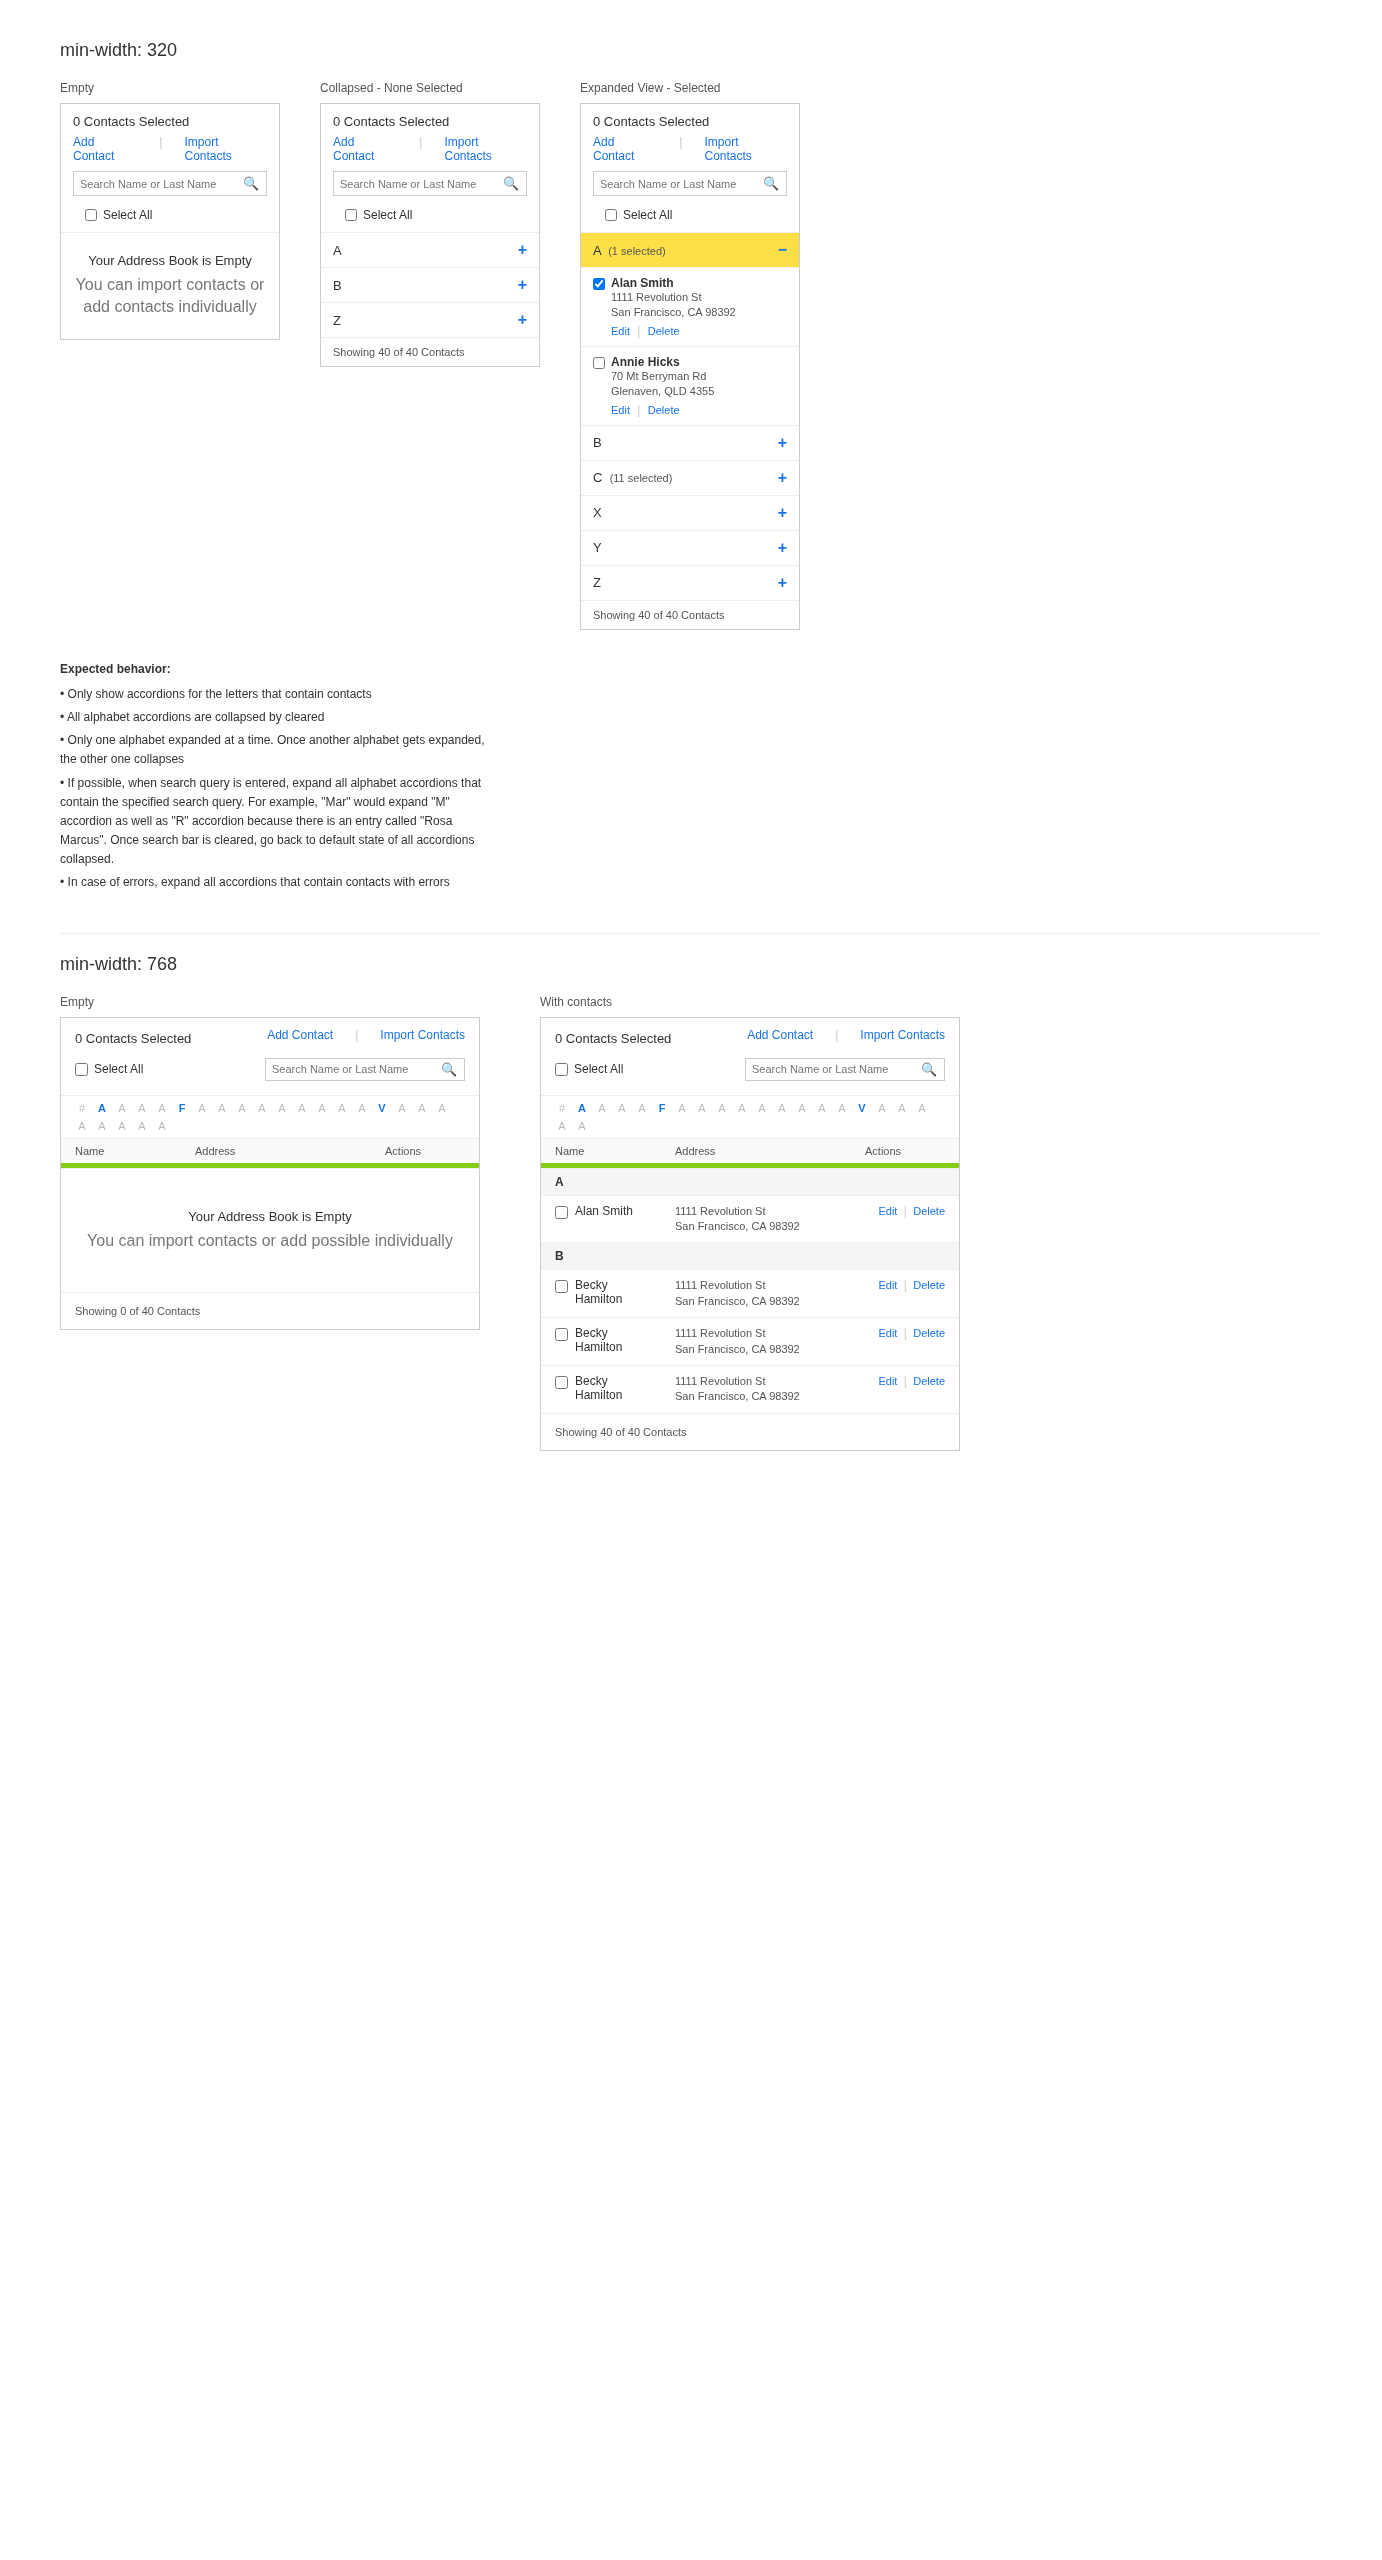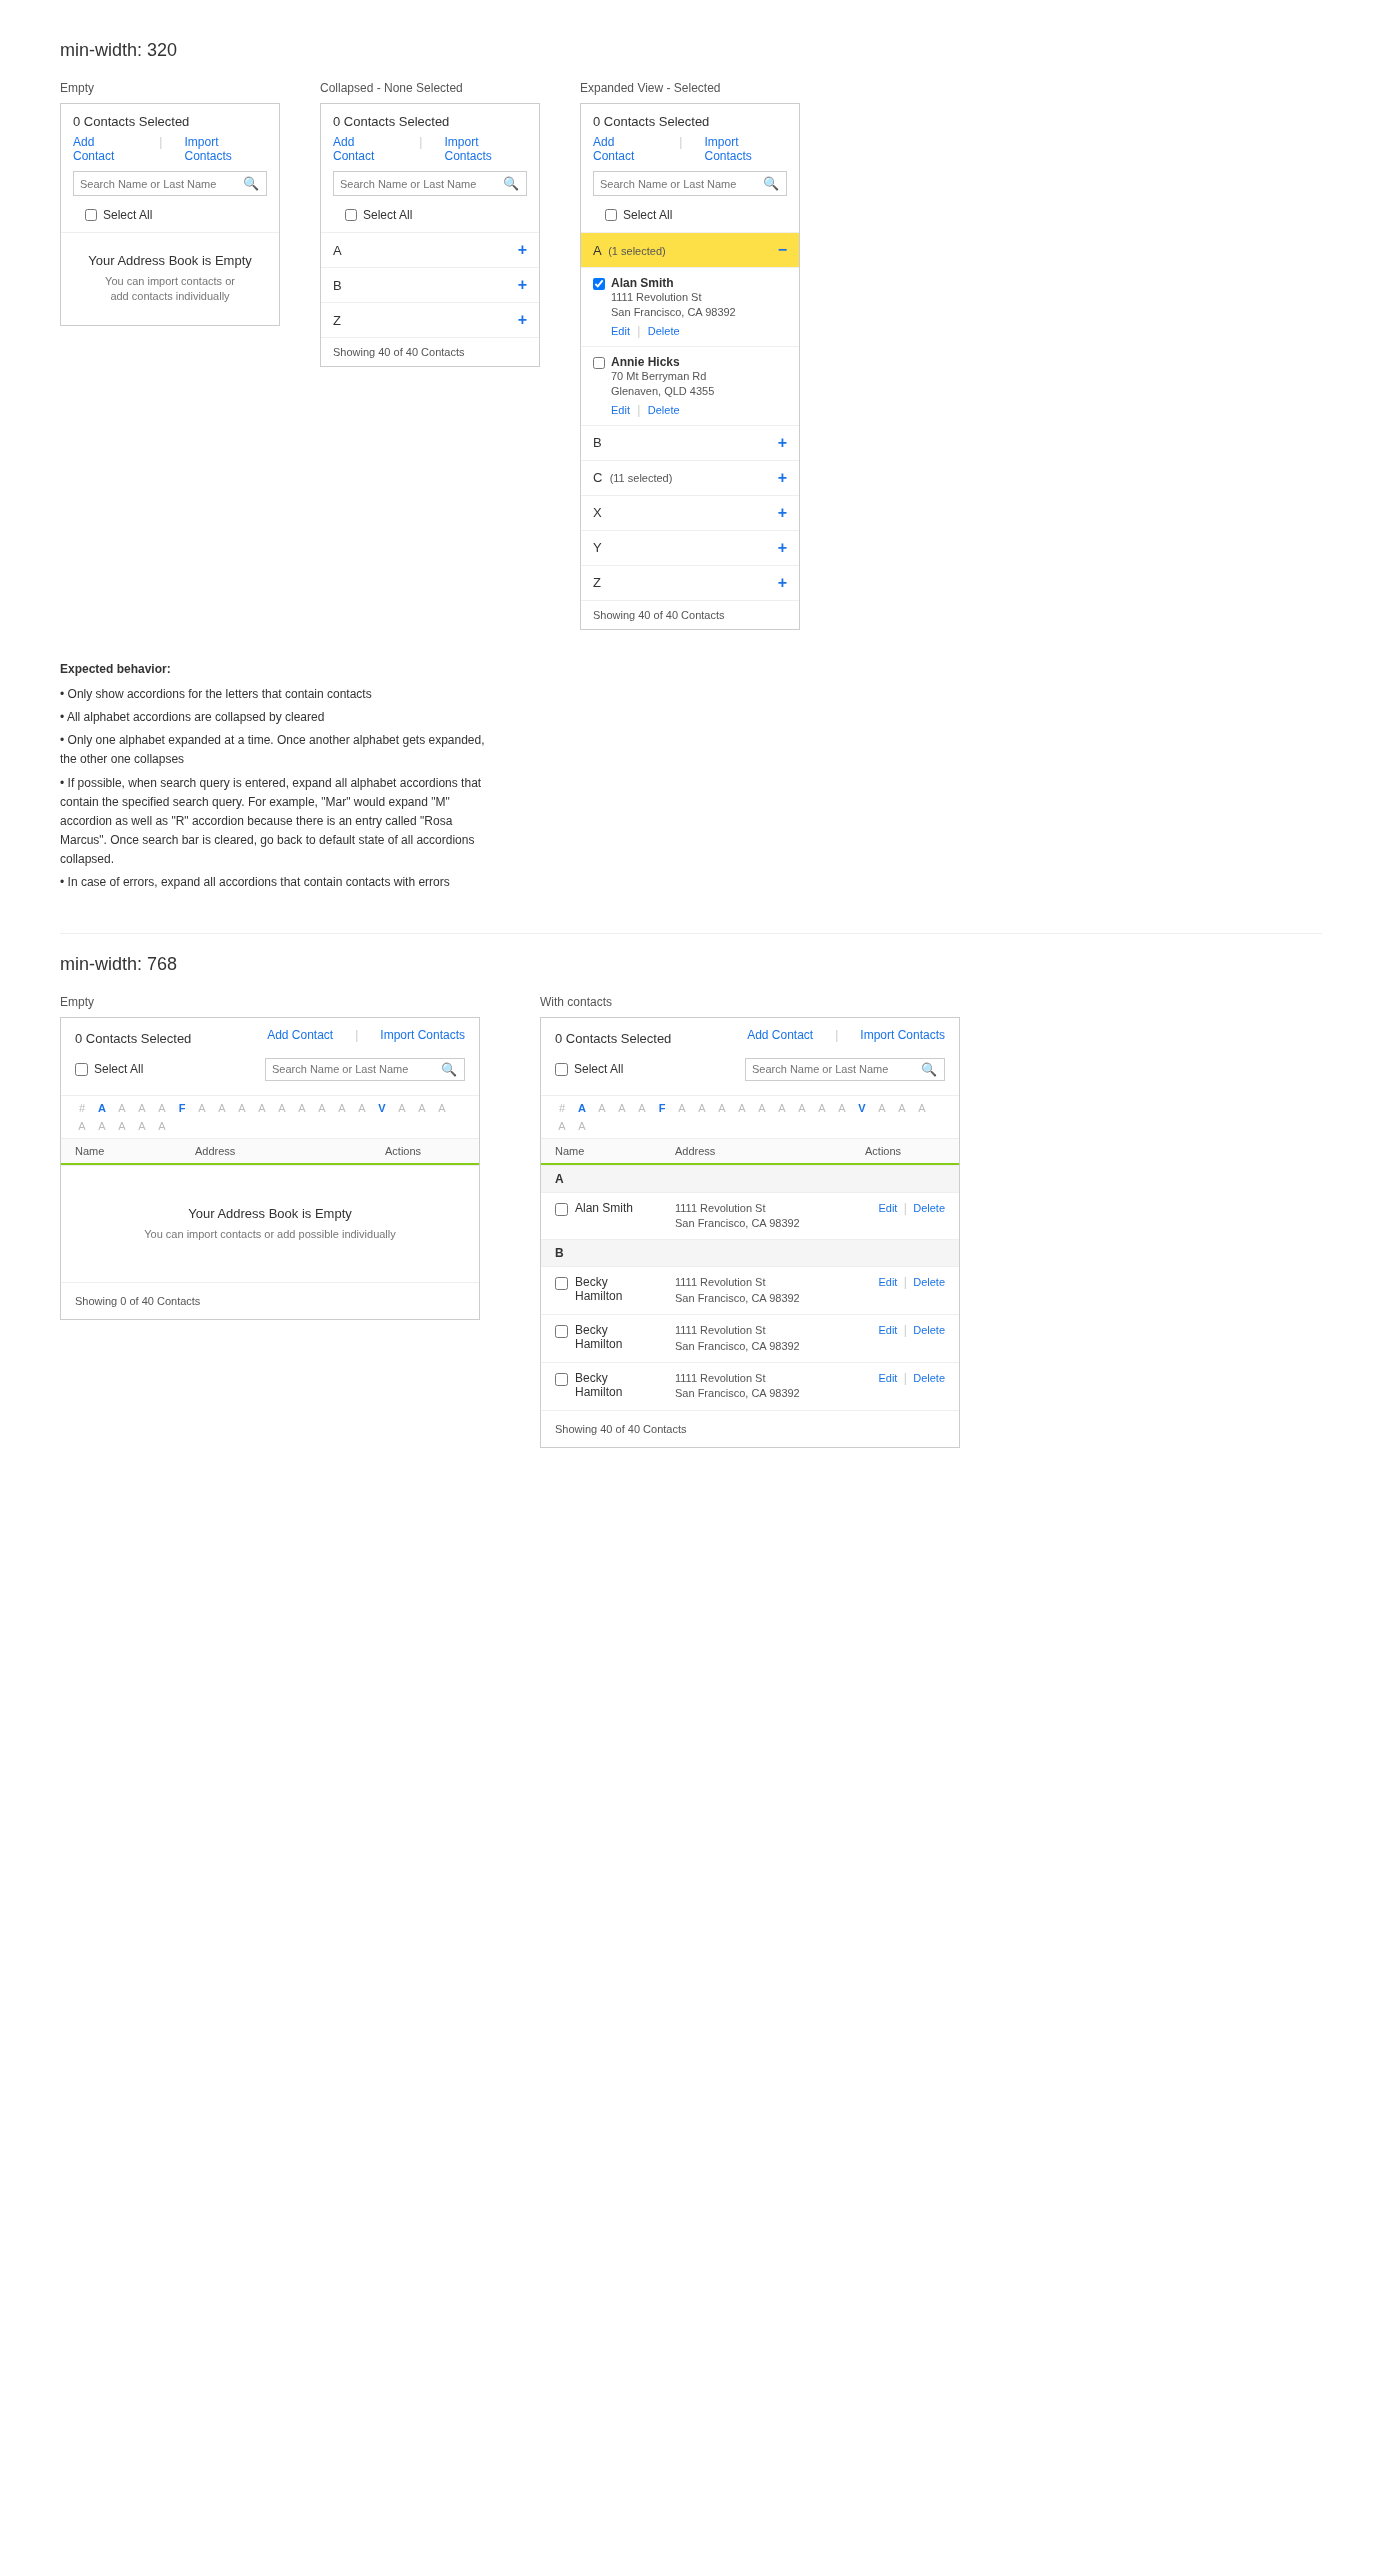--- a/index.html
+++ b/index.html
@@ -96,21 +96,21 @@
       text-align: center;
       padding: 20px 10px;
       border-top: 1px solid #eee;
     }
     .empty-state .empty-title {
       font-size: 13px;
       color: #333;
       margin-bottom: 6px;
     }
     .empty-state .empty-desc {
-      font-size: 11px;
+      font-size: 16px;
       color: #777;
       line-height: 1.4;
     }
     
     .accordion-row {
       display: flex;
       align-items: center;
       justify-content: space-between;
       padding: 8px 12px;
       border-top: 1px solid #eee;
@@ -281,21 +281,21 @@
       padding: 2px 0;
     }
     .alpha-nav .alpha-letter.active {
       color: #1a73e8;
       font-weight: bold;
     }
     
     .table-header {
       display: flex;
       padding: 6px 14px;
-      border-bottom: 2px solid #84cc16;
+      border-bottom: 5px solid #84cc16;
       font-size: 11px;
       color: #555;
       background: #fafafa;
     }
     .table-header .col-name { width: 120px; }
     .table-header .col-addr { flex: 1; }
     .table-header .col-actions { width: 80px; text-align: left; }
     
     .group-row {
       padding: 6px 14px;

